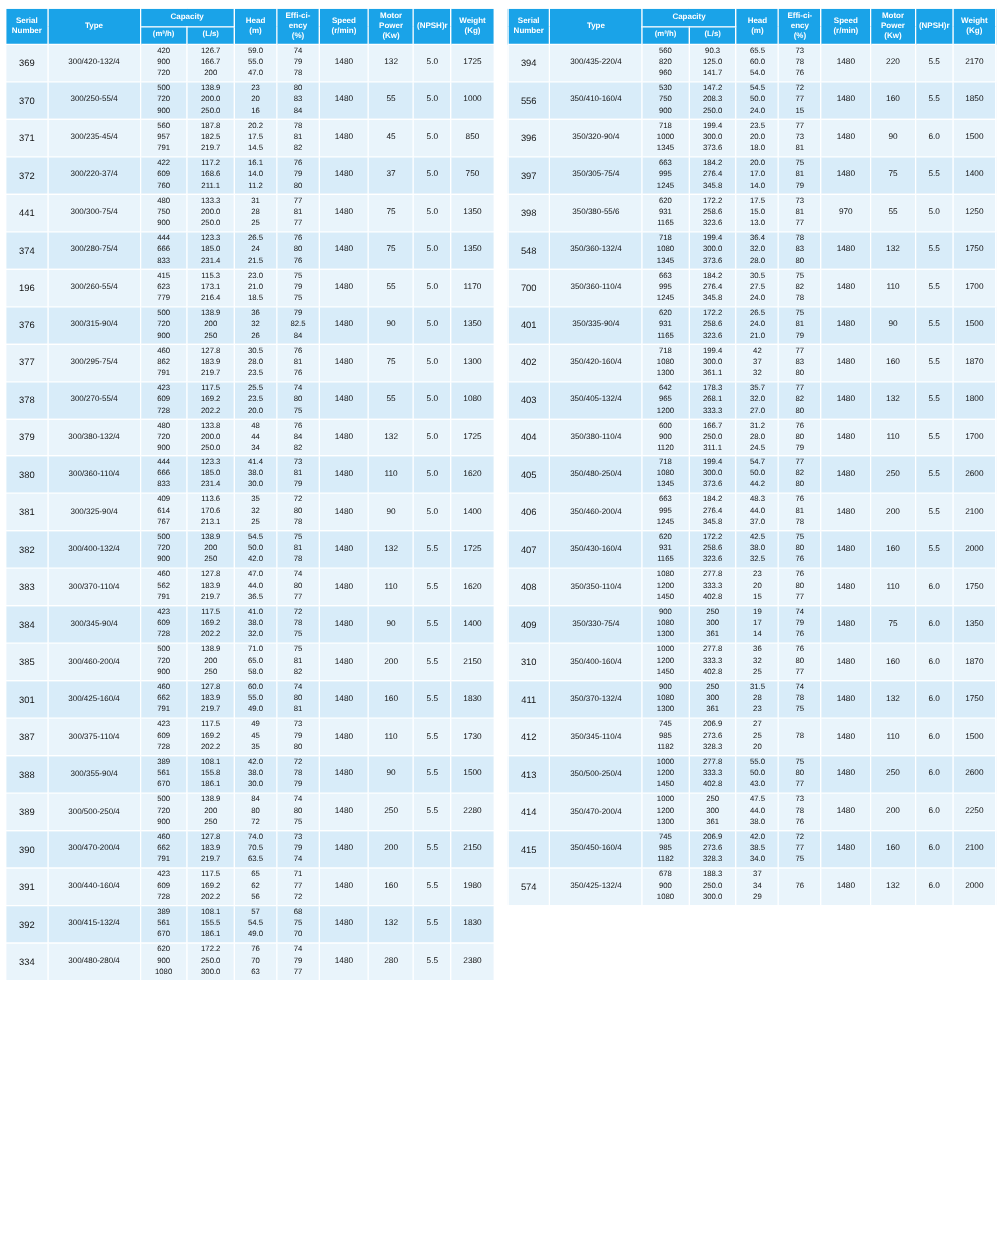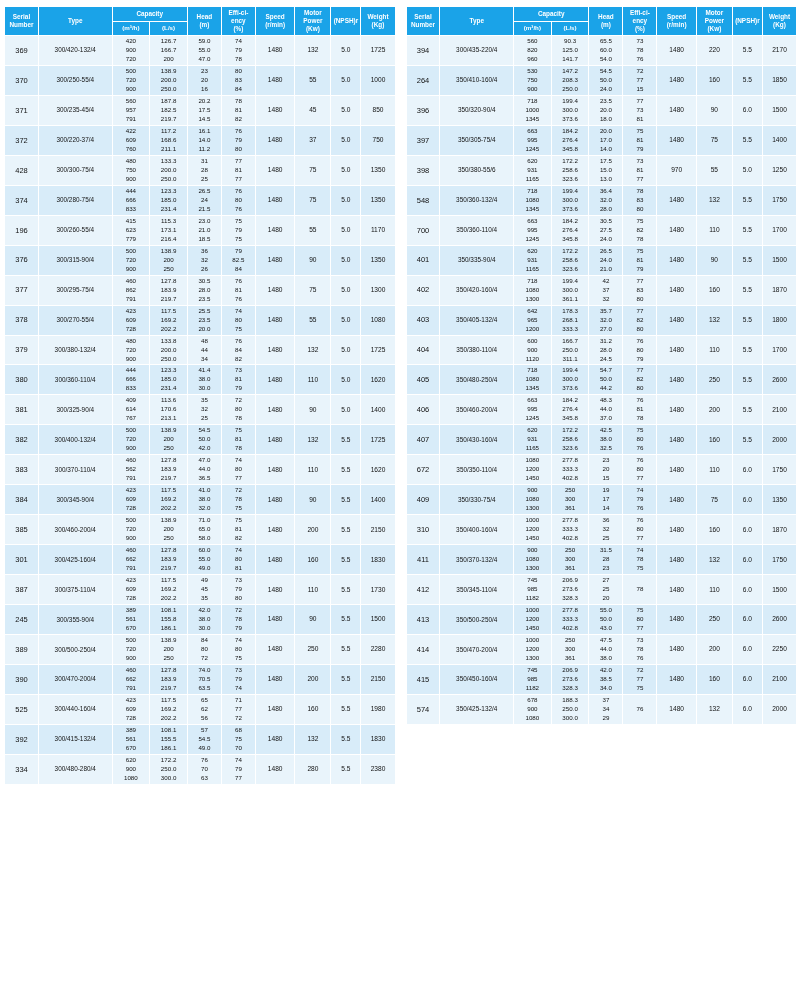--- a/index.html
+++ b/index.html
@@ -166,21 +166,21 @@
 11.2</td>
             <td class="multi">76
 79
 80</td>
             <td class="num">1480</td>
             <td class="num">37</td>
             <td class="num">5.0</td>
             <td class="num">750</td>
           </tr>
           <tr>
-            <td class="serial">428</td>
+            <td class="serial">441</td>
             <td class="type">300/300-75/4</td>
             <td class="multi">480
 750
 900</td>
             <td class="multi">133.3
 200.0
 250.0</td>
             <td class="multi">31
 28
 25</td>
@@ -466,21 +466,21 @@
 35</td>
             <td class="multi">73
 79
 80</td>
             <td class="num">1480</td>
             <td class="num">110</td>
             <td class="num">5.5</td>
             <td class="num">1730</td>
           </tr>
           <tr class="alt">
-            <td class="serial">245</td>
+            <td class="serial">388</td>
             <td class="type">300/355-90/4</td>
             <td class="multi">389
 561
 670</td>
             <td class="multi">108.1
 155.8
 186.1</td>
             <td class="multi">42.0
 38.0
 30.0</td>
@@ -526,21 +526,21 @@
 63.5</td>
             <td class="multi">73
 79
 74</td>
             <td class="num">1480</td>
             <td class="num">200</td>
             <td class="num">5.5</td>
             <td class="num">2150</td>
           </tr>
           <tr>
-            <td class="serial">525</td>
+            <td class="serial">391</td>
             <td class="type">300/440-160/4</td>
             <td class="multi">423
 609
 728</td>
             <td class="multi">117.5
 169.2
 202.2</td>
             <td class="multi">65
 62
 56</td>
@@ -649,21 +649,21 @@
 54.0</td>
             <td class="multi">73
 78
 76</td>
             <td class="num">1480</td>
             <td class="num">220</td>
             <td class="num">5.5</td>
             <td class="num">2170</td>
           </tr>
           <tr class="alt">
-            <td class="serial">264</td>
+            <td class="serial">556</td>
             <td class="type">350/410-160/4</td>
             <td class="multi">530
 750
 900</td>
             <td class="multi">147.2
 208.3
 250.0</td>
             <td class="multi">54.5
 50.0
 24.0</td>
@@ -909,21 +909,21 @@
 32.5</td>
             <td class="multi">75
 80
 76</td>
             <td class="num">1480</td>
             <td class="num">160</td>
             <td class="num">5.5</td>
             <td class="num">2000</td>
           </tr>
           <tr>
-            <td class="serial">672</td>
+            <td class="serial">408</td>
             <td class="type">350/350-110/4</td>
             <td class="multi">1080
 1200
 1450</td>
             <td class="multi">277.8
 333.3
 402.8</td>
             <td class="multi">23
 20
 15</td>

